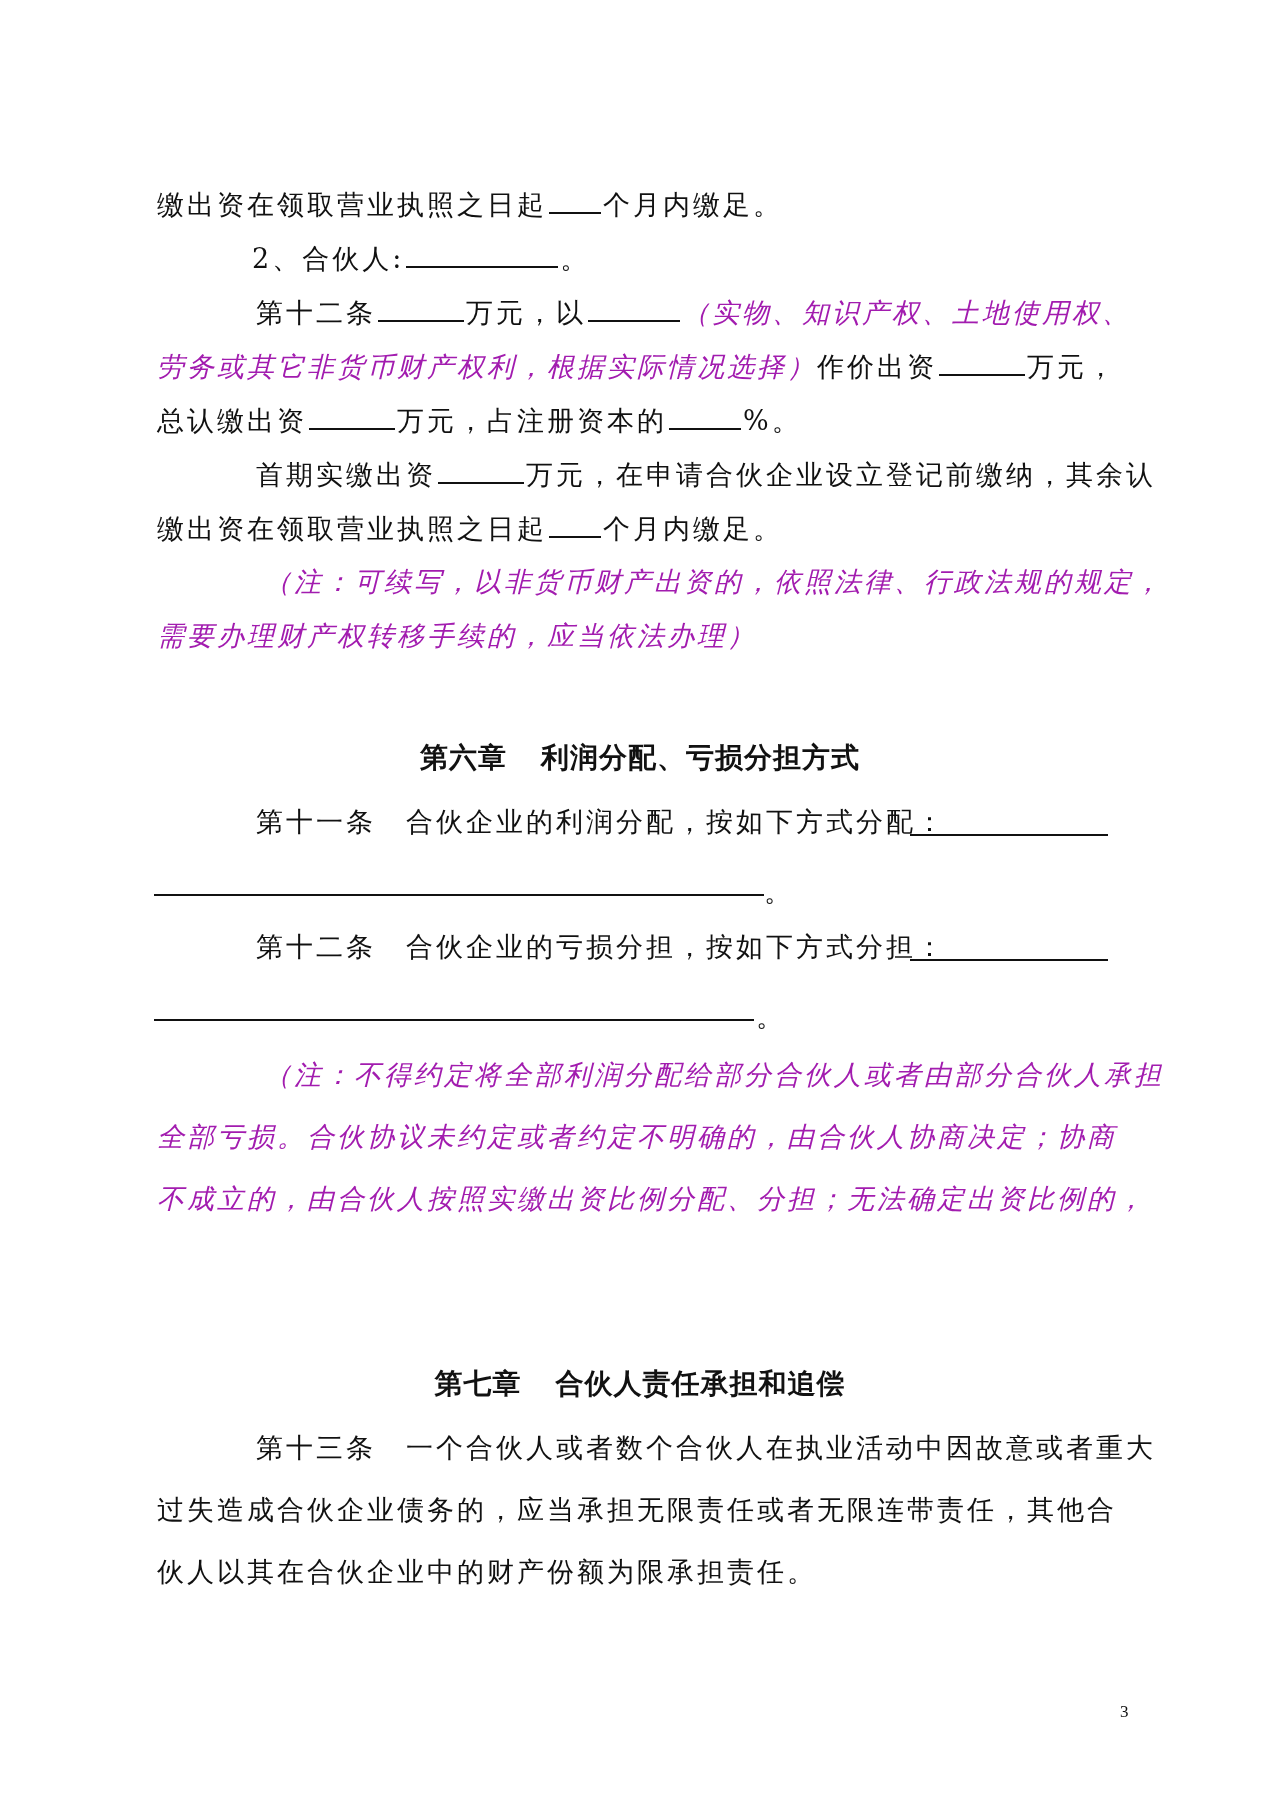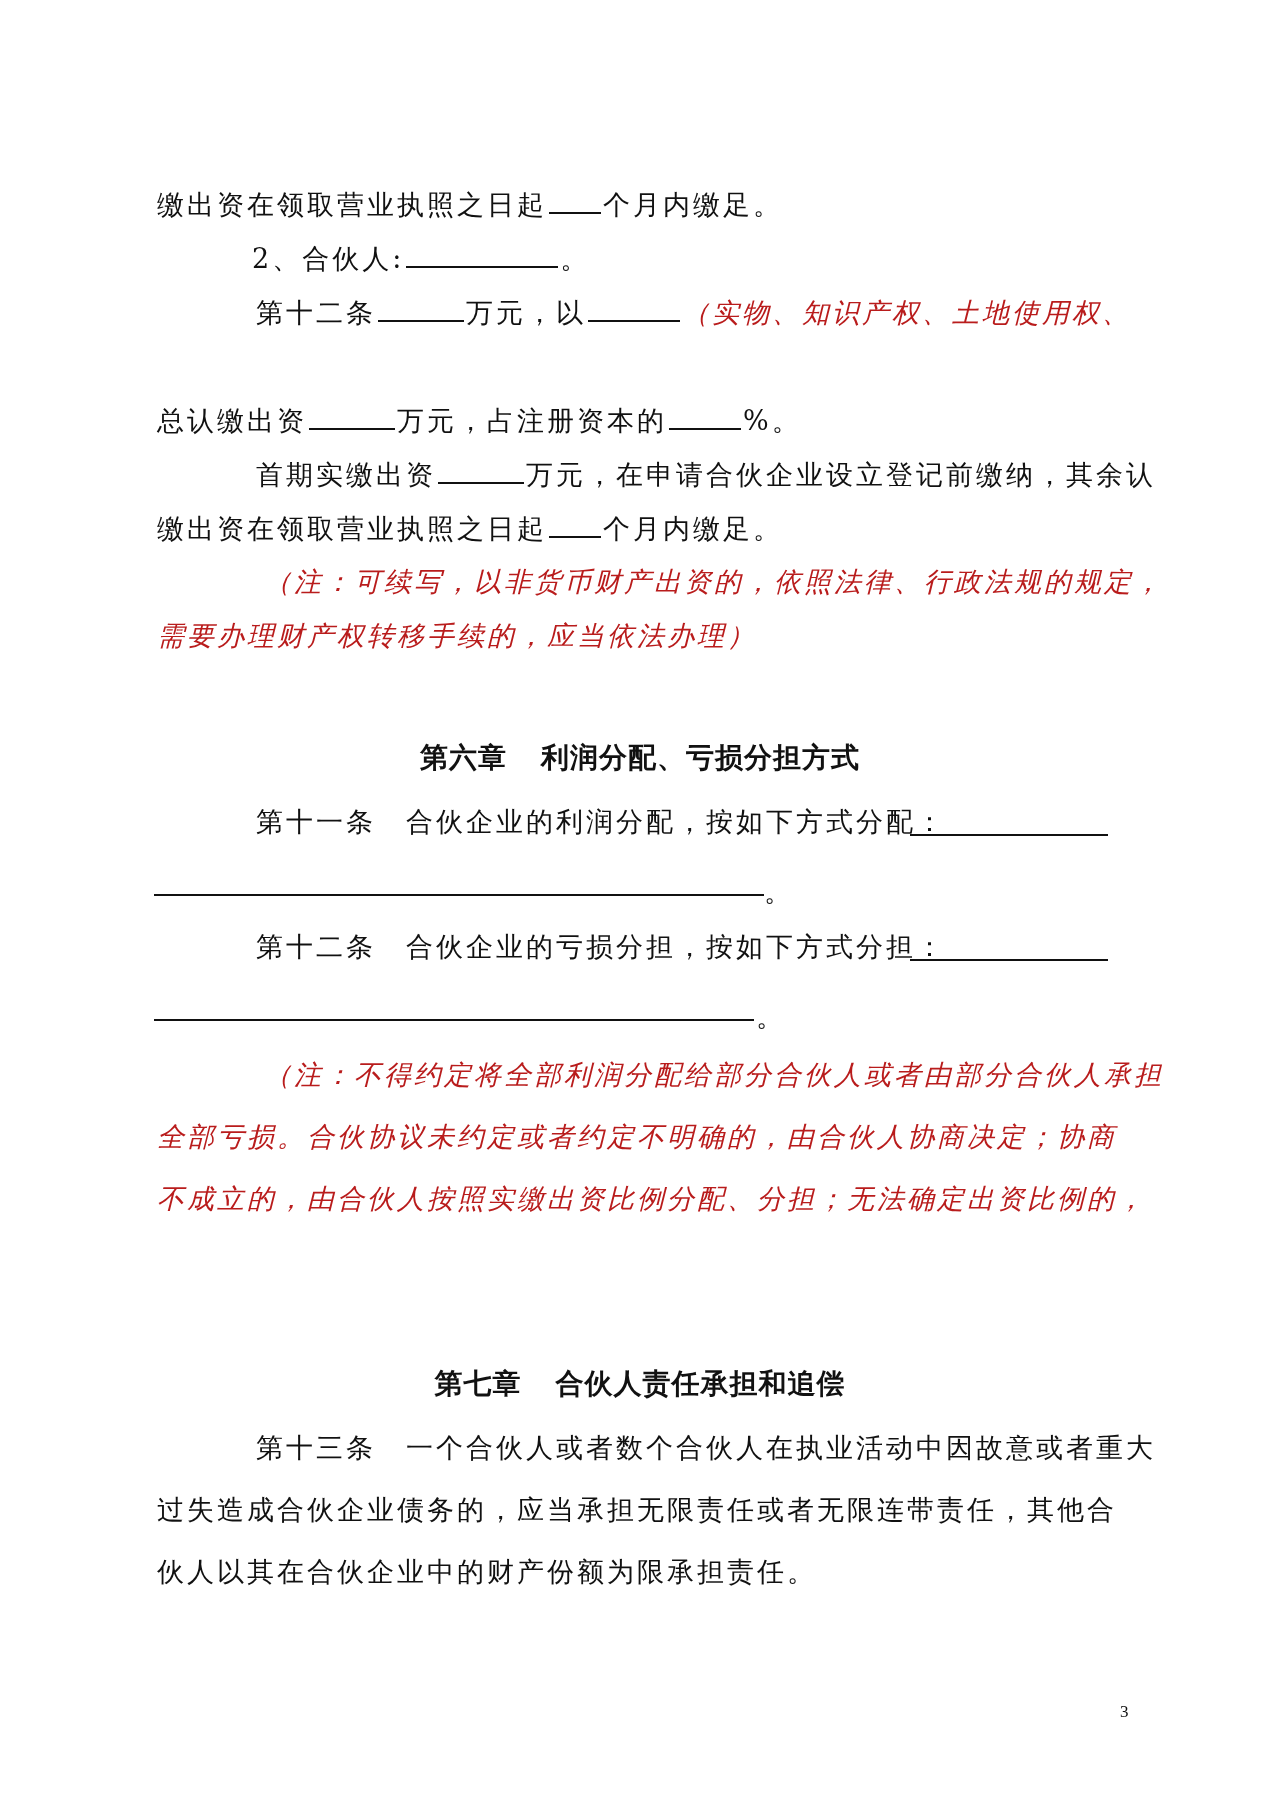--- a/index.html
+++ b/index.html
@@ -1,21 +1,21 @@
 <!DOCTYPE html>
 <html><head>
 <meta charset="utf-8">
 <style>
   html, body { margin: 0; padding: 0; background: #ffffff; }
   body { width: 1280px; height: 1810px; position: relative; overflow: hidden;
          font-family: "DejaVu Serif", "Liberation Serif", serif; color: #111; }
   .page { position: absolute; left: 0; top: 12px; width: 1050px; height: 1810px; background: #fff; }
   .line { position: absolute; left: 157px; font-size: 27px; line-height: 40px; white-space: nowrap; letter-spacing: 3px; }
   .indent { left: 217px; margin-left: 39px; }
-  .red { color: #b91c1c; font-style: italic; }
+  .red { color: #a21caf; font-style: italic; }
   .blank { display: inline-block; border-bottom: 2px solid #111; height: 28px; vertical-align: baseline; margin: 0 2px; }
   .heading { position: absolute; left: 0; width: 1280px; text-align: center; font-family: Liberation Mono, monospace; font-weight: bold; font-size: 28px; line-height: 40px; letter-spacing: 1px; }
   .heading .gap { display: inline-block; width: 34px; }
   .gap2 { display: inline-block; width: 30px; }
   .longblank { position: absolute; border-bottom: 2px solid #111; height: 0; }
   .pagenum { position: absolute; left: 1120px; top: 1690px; font-size: 17px; font-family: "Liberation Serif", serif; }
 </style>
 </head>
 <body>
 
@@ -26,20 +26,23 @@
   </div>
 
   <div class="line indent" style="top:226px; left:213px">
     <span>2、合伙人:</span><span class="blank" style="width:152px"></span><span>。</span>
   </div>
 
   <div class="line indent" style="top:280px">
     <span>第十二条</span><span class="blank" style="width:86px"></span><span>万元，以</span><span class="blank" style="width:92px"></span><span class="red">（实物、知识产权、土地使用权、</span>
   </div>
 
+  <div class="line" style="top:334px">
+    <span class="red">劳务或其它非货币财产权利，根据实际情况选择）</span><span>作价出资</span><span class="blank" style="width:86px"></span><span>万元，</span>
+  </div>
 
   <div class="line" style="top:388px">
     <span>总认缴出资</span><span class="blank" style="width:86px"></span><span>万元，占注册资本的</span><span class="blank" style="width:72px"></span><span>%。</span>
   </div>
 
   <div class="line indent" style="top:442px">
     <span>首期实缴出资</span><span class="blank" style="width:86px"></span><span>万元，在申请合伙企业设立登记前缴纳，其余认</span>
   </div>
 
   <div class="line" style="top:496px">

